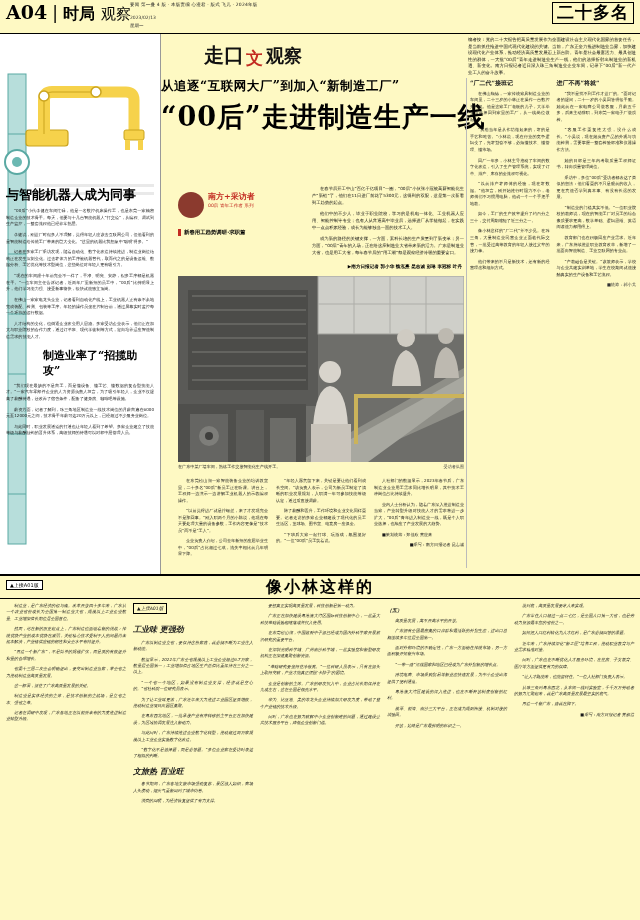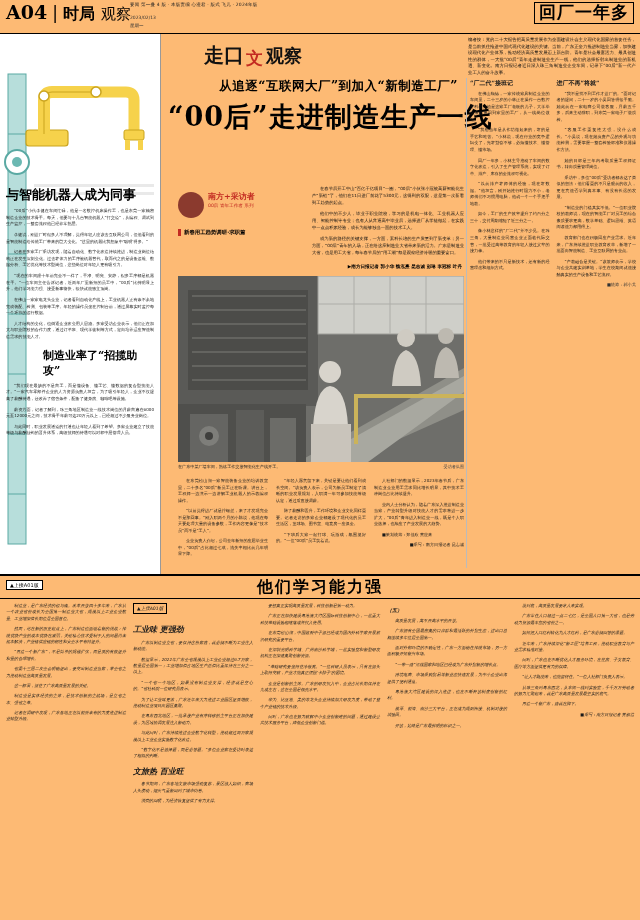--- a/index.html
+++ b/index.html
@@ -4,21 +4,21 @@
 <style>
   html, body {
     margin: 0;
     padding: 0;
     background: #d8d8d4;
   }
   .page {
     width: 640px;
     height: 920px;
     position: relative;
-    background: #fdba74;
+    background: #fef9c3;
     font-family: "DejaVu Sans", "Liberation Sans", sans-serif;
     overflow: hidden;
     box-sizing: border-box;
   }
   
   .masthead {
     position: relative;
     height: 34px;
     border-bottom: 1px solid #000;
     padding: 3px 6px 0 6px;
@@ -111,24 +111,24 @@
   .brand-script {
     position: absolute;
     left: 168px;
     top: 6px;
     width: 110px;
     height: 30px;
     margin-left: 36px;
   }
   .hl-block {
     position: absolute;
-    left: 168px;
+    left: 161px;
     top: 44px;
     width: 290px;
-    text-align: right;
+    text-align: left;
   }
   .hl-kicker {
     font-family: "DejaVu Serif", "Liberation Serif", serif;
     font-size: 12.5px;
     font-weight: bold;
     color: #000;
     letter-spacing: .5px;
     line-height: 1.3;
   }
   .hl-main {
@@ -396,21 +396,21 @@
   <div class="masthead">
     <div class="mast-left">
       <span class="mast-pageno">A04</span>
       <span class="mast-sep">|</span>
       <span class="mast-sect">时局</span>
       <span class="mast-sect2">观察</span>
     </div>
     <div class="mast-meta">要闻 第一叠 4 版 · 本版责编 心凌君 · 版式 飞儿 · 2024年版</div>
     <div class="mast-date">2023/02/13</div>
     <div class="mast-edit">星期一</div>
-    <div class="mast-logo">回厂一年多</div>
+    <div class="mast-logo">二十多名</div>
   </div>
 
   <div class="top-zone">
 
     <div class="illus">
       <svg width="160" height="540" viewBox="0 0 160 540" xmlns="http://www.w3.org/2000/svg">
         <rect x="0" y="0" width="160" height="540" fill="#ffffff"></rect>
 
         <rect x="8" y="40" width="18" height="470" fill="#9fd3cf" opacity="0.75"></rect>
         <rect x="8" y="40" width="18" height="470" fill="none" stroke="#5aa9a3" stroke-width="1"></rect>
@@ -596,21 +596,21 @@
         <p>“产教融合是关键。”该教师表示，学校与企业共建实训基地，学生在校期间就能接触真实的生产设备和工艺流程。</p>
         <p class="sign">■统筹：郭小戈</p>
       </div>
     </div>
 
     <div class="hairline-v" style="left:466px;"></div>
   </div>
 
   <div class="mid-band">
     <div class="up-tag">▲上接A01版</div>
-    <div class="mid-title">他们学习能力强</div>
+    <div class="mid-title">像小林这样的</div>
   </div>
 
   <div class="lower">
     <div class="lower-grid">
 
       <div class="c">
         <p>制造业，是广东经济的根与魂。改革开放四十多年来，广东从一个农业省份成长为全国第一制造业大省，规模以上工业企业数量、工业增加值长期位居全国首位。</p>
         <p>然而，站在新的历史起点上，广东制造也面临着新的挑战：传统优势产业的成本优势在减弱，关键核心技术受制于人的问题尚未根本解决，产业链供应链的韧性和安全水平有待提升。</p>
         <p>“再造一个新广东”，不是简单的规模扩张，而是质的有效提升和量的合理增长。</p>
         <p>省委十三届二次全会明确提出，要突出制造业当家，举全省之力推动制造业高质量发展。</p>

